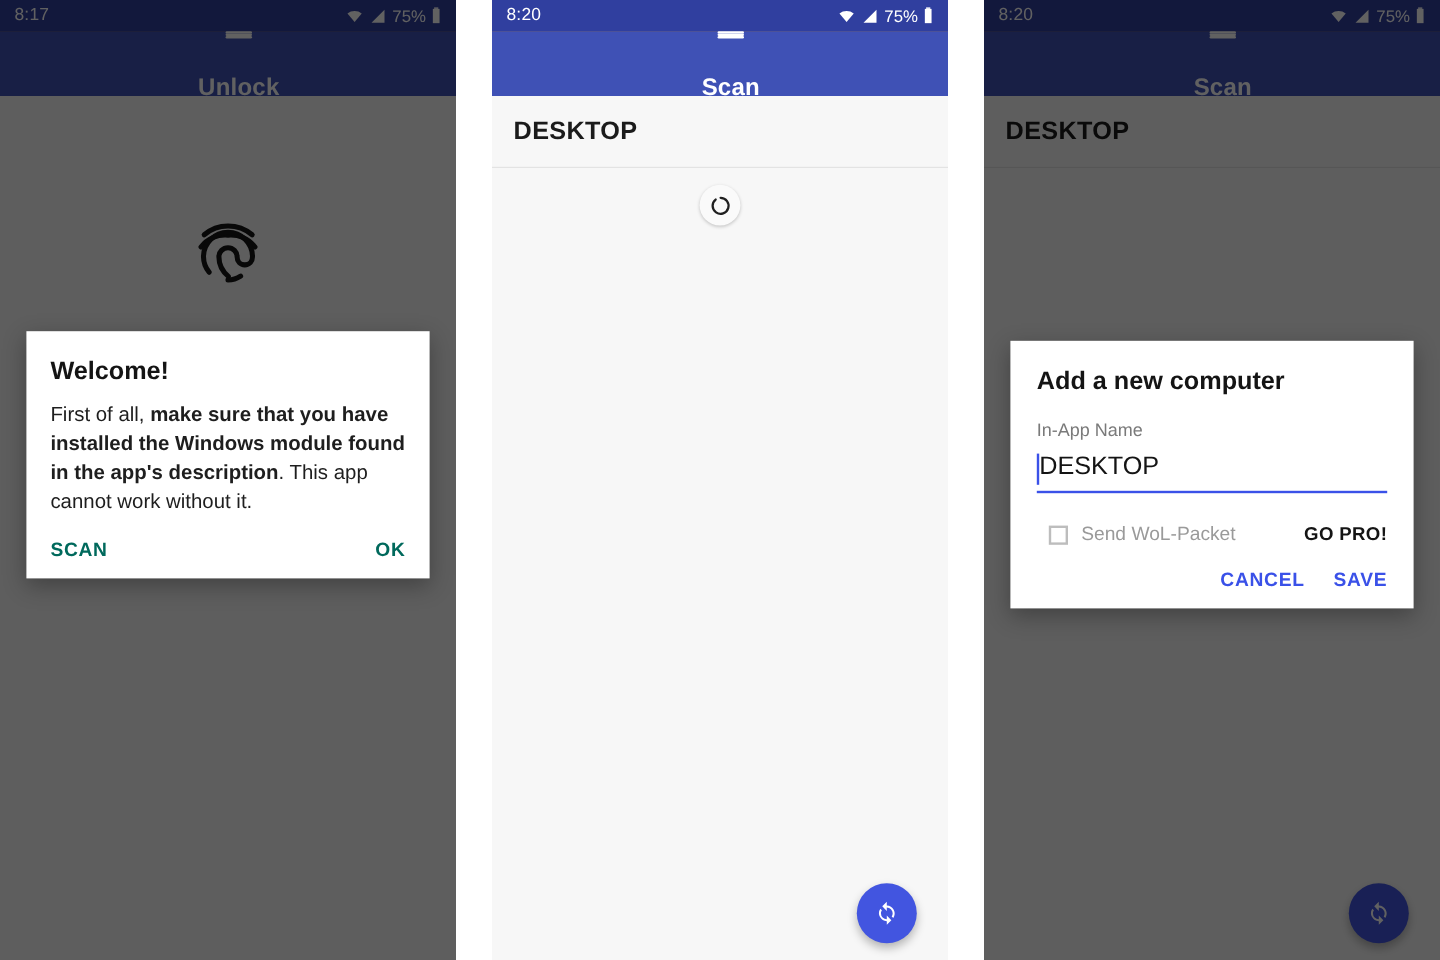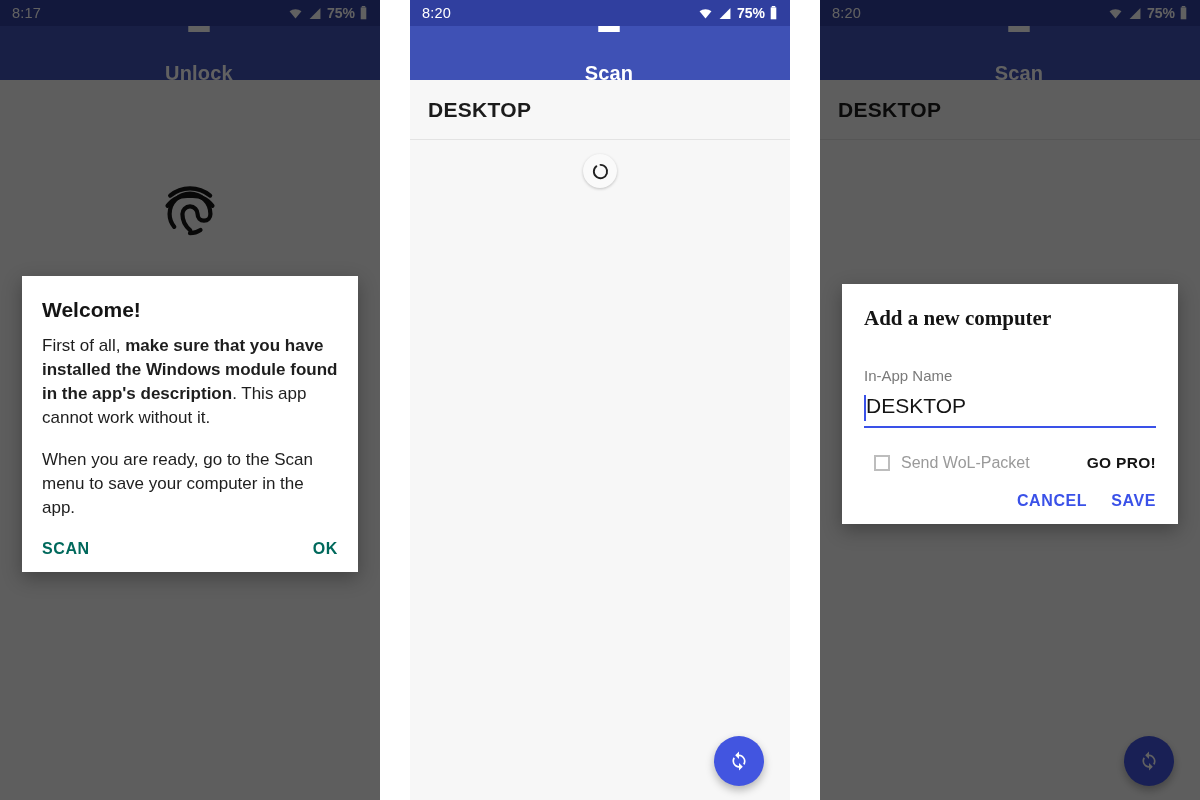--- a/index.html
+++ b/index.html
@@ -20,21 +20,21 @@
 
   
   .statusbar {
     position: relative; height: 26px; width: 100%;
     background: #303f9f;
     display: flex; align-items: center; justify-content: space-between;
     padding: 0 12px; color: #ffffff; font-size: 14px; z-index: 3;
   }
   .statusbar .clock { font-size: 14.5px; letter-spacing: .2px; }
   .sb-right { display: flex; align-items: center; gap: 4px; }
-  .sb-right .pct { font-size: 14px; margin-left: 1px; font-weight: bold; }
+  .sb-right .pct { font-size: 14px; margin-left: 1px; }
   .ico-svg { display: block; }
 
   
   .appbar {
     position: relative; height: 54px; width: 100%;
     background: #3f51b5;
     display: flex; align-items: center; z-index: 3;
     padding-left: 18px; gap: 30px; flex-direction: column;
   }
   .hamburger { width: 22px; height: 16px; display: flex; flex-direction: column;
@@ -98,21 +98,21 @@
   .d-actions.right { justify-content: flex-end; gap: 24px; }
   .btn-text {
     background: none; border: none; cursor: pointer;
     font-family: "Liberation Sans", sans-serif;
     font-size: 16px; font-weight: bold; letter-spacing: .6px;
   }
   .btn-teal { color: #00695c; }
   .btn-blue { color: #3a51e8; }
 
   
-  .d3 .d-title { margin-bottom: 36px; font-family: Liberation Serif, serif; }
+  .d3 .d-title { margin-bottom: 20px; }
   .field-label { font-size: 15px; color: #7a7a7a; margin-bottom: 10px; }
   .field {
     width: 100%; border: none; border-bottom: 2px solid #3a51e8;
     background: transparent; outline: none;
     font-family: "Liberation Sans", sans-serif;
     font-size: 21px; color: #141414; padding: 0 0 8px 2px;
     caret-color: #3a51e8;
   }
   .field-wrap { position: relative; }
   .caret { position: absolute; left: 0; top: 1px; width: 2px; height: 26px; background: #3a51e8; }
@@ -179,21 +179,20 @@
         </div>
       </div>
     </div>
 
     <div class="scrim"></div>
 
     <div class="dialog d1">
       <div class="d-title">Welcome!</div>
       <div class="d-body">
         <p><span>First of all, </span><b>make sure that you have installed the Windows module found in the app's description</b><span>. This app cannot work without it.</span></p>
-        <p>When you are ready, go to the Scan menu to save your computer in the app.</p>
       </div>
       <div class="d-actions spread">
         <button class="btn-text btn-teal">SCAN</button>
         <button class="btn-text btn-teal">OK</button>
       </div>
     </div>
   </div>
 
   <div class="gap"></div>
 

